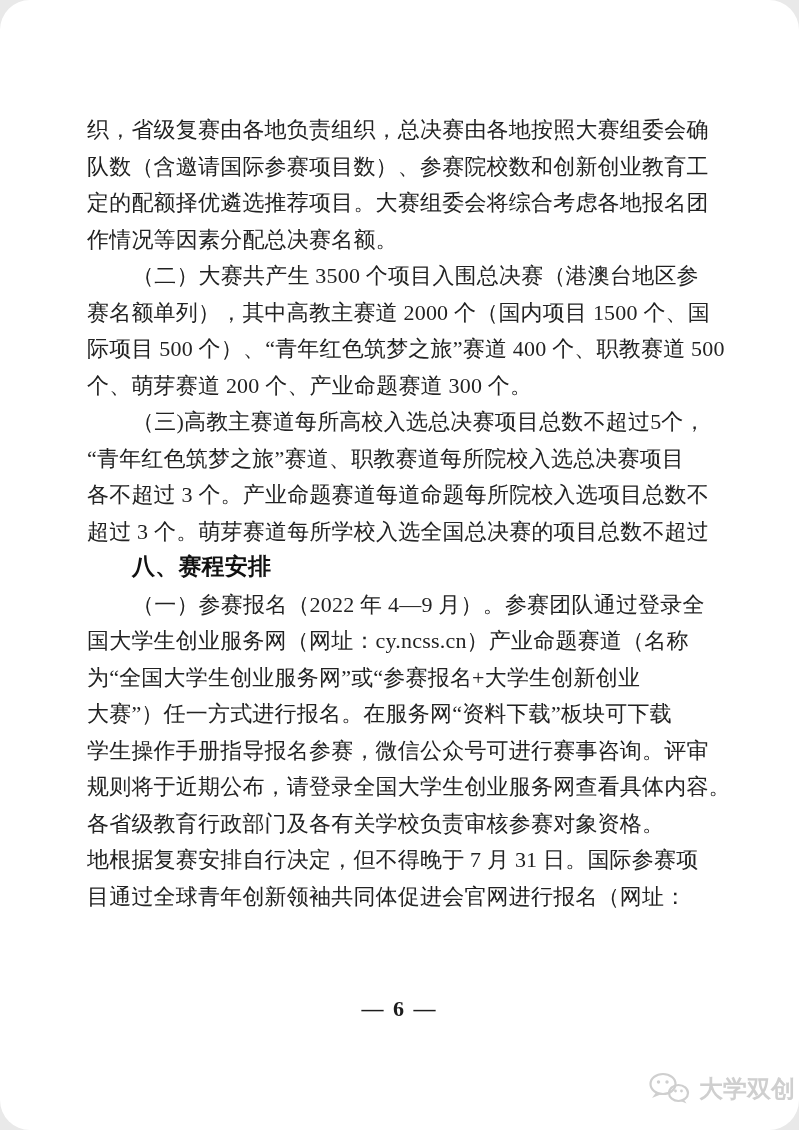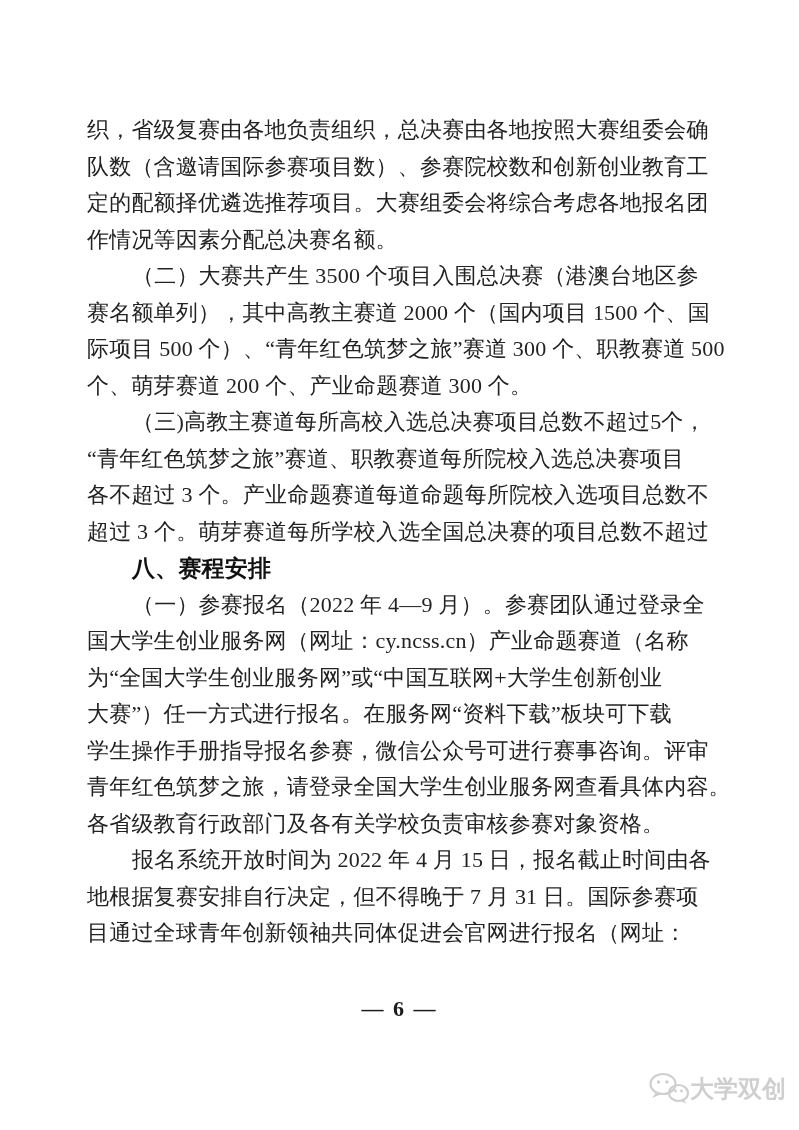--- a/index.html
+++ b/index.html
@@ -5,38 +5,39 @@
   html, body { margin: 0; padding: 0; background: #e9e9e9; }
   .page {
     position: relative;
     width: 799px;
     height: 1130px;
     margin: 0 auto;
     background: #ffffff;
     overflow: hidden;
     font-family: "Liberation Serif", "DejaVu Serif", serif;
     color: #222222;
+    border-radius: 30px;
   }
   .content {
     position: absolute;
     left: 87px;
     top: 112px;
     width: 628px;
   }
   .para { margin: 0; padding: 0; }
   .line {
     font-size: 22px;
     line-height: 36.5px;
     height: 36.5px;
     white-space: nowrap;
     letter-spacing: 0.2px;
   }
   .line.indent { padding-left: 45px; }
   .line.heading {
-    font-family: Liberation Sans, sans-serif;
+    font-family: Liberation Mono, monospace;
     font-weight: bold;
     font-size: 23px;
     color: #111111;
   }
   .footer-pagenum {
     position: absolute;
     top: 996px;
     left: 0;
     width: 799px;
     text-align: center;
@@ -44,21 +45,21 @@
     font-weight: bold;
     letter-spacing: 2px;
     color: #1c1c1c;
   }
   .watermark {
     position: absolute;
     left: 648px;
     top: 1072px;
     display: flex;
     align-items: center;
-    gap: 0;
+    gap: 9px;
     color: #cfcfcf;
     font-family: "Liberation Sans", "DejaVu Sans", sans-serif;
     font-size: 24px;
     font-weight: bold;
     text-shadow: 1px 1px 0 #ffffff;
     user-select: none;
   }
   .watermark svg { display: block; }
 </style>
 </head>
@@ -70,47 +71,46 @@
     <div class="para">
       <div class="line">织，省级复赛由各地负责组织，总决赛由各地按照大赛组委会确</div>
       <div class="line">队数（含邀请国际参赛项目数）、参赛院校数和创新创业教育工</div>
       <div class="line">定的配额择优遴选推荐项目。大赛组委会将综合考虑各地报名团</div>
       <div class="line">作情况等因素分配总决赛名额。</div>
     </div>
 
     <div class="para">
       <div class="line indent">（二）大赛共产生 3500 个项目入围总决赛（港澳台地区参</div>
       <div class="line">赛名额单列），其中高教主赛道 2000 个（国内项目 1500 个、国</div>
-      <div class="line">际项目 500 个）、“青年红色筑梦之旅”赛道 300 个、职教赛道 500</div>
+      <div class="line">际项目 500 个）、“青年红色筑梦之旅”赛道 400 个、职教赛道 500</div>
       <div class="line">个、萌芽赛道 200 个、产业命题赛道 300 个。</div>
     </div>
 
     <div class="para">
       <div class="line indent">（三)高教主赛道每所高校入选总决赛项目总数不超过5个，</div>
       <div class="line">“青年红色筑梦之旅”赛道、职教赛道每所院校入选总决赛项目</div>
       <div class="line">各不超过 3 个。产业命题赛道每道命题每所院校入选项目总数不</div>
       <div class="line">超过 3 个。萌芽赛道每所学校入选全国总决赛的项目总数不超过</div>
     </div>
 
     <div class="para">
       <div class="line heading indent">八、赛程安排</div>
     </div>
 
     <div class="para">
       <div class="line indent">（一）参赛报名（2022 年 4—9 月）。参赛团队通过登录全</div>
       <div class="line">国大学生创业服务网（网址：cy.ncss.cn）产业命题赛道（名称</div>
-      <div class="line">为“全国大学生创业服务网”或“中国互联网+大学生创新创业</div>
+      <div class="line">为“全国大学生创业服务网”或“参赛报名+大学生创新创业</div>
       <div class="line">大赛”）任一方式进行报名。在服务网“资料下载”板块可下载</div>
       <div class="line">学生操作手册指导报名参赛，微信公众号可进行赛事咨询。评审</div>
-      <div class="line">青年红色筑梦之旅，请登录全国大学生创业服务网查看具体内容。</div>
+      <div class="line">规则将于近期公布，请登录全国大学生创业服务网查看具体内容。</div>
       <div class="line">各省级教育行政部门及各有关学校负责审核参赛对象资格。</div>
     </div>
 
     <div class="para">
-      <div class="line indent">报名系统开放时间为 2022 年 4 月 15 日，报名截止时间由各</div>
       <div class="line">地根据复赛安排自行决定，但不得晚于 7 月 31 日。国际参赛项</div>
       <div class="line">目通过全球青年创新领袖共同体促进会官网进行报名（网址：</div>
     </div>
 
   </div>
 
   <div class="footer-pagenum">— 6 —</div>
 
   <div class="watermark">
     <span>

